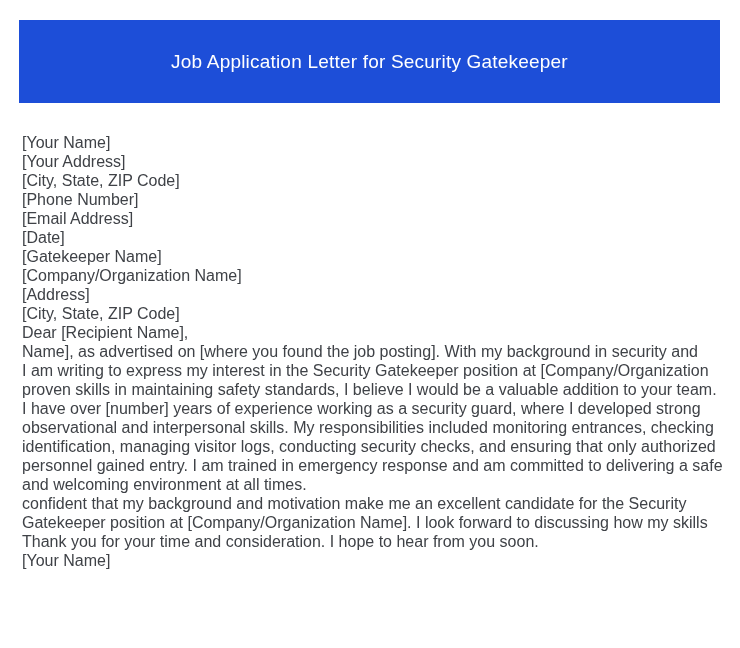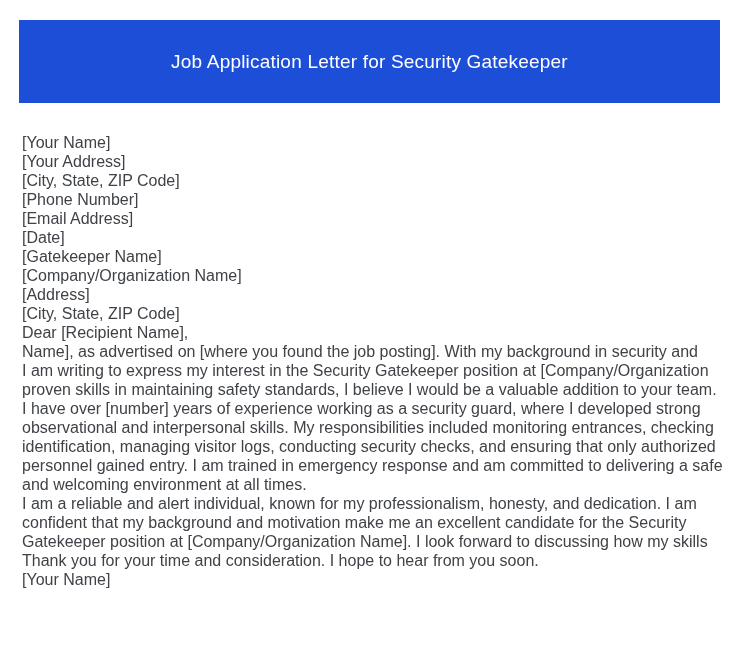--- a/index.html
+++ b/index.html
@@ -68,21 +68,20 @@
         <div class="line">proven skills in maintaining safety standards, I believe I would be a valuable addition to your team.</div>
       </div>
     <div>
         <div class="line">I have over [number] years of experience working as a security guard, where I developed strong</div>
         <div class="line">observational and interpersonal skills. My responsibilities included monitoring entrances, checking</div>
         <div class="line">identification, managing visitor logs, conducting security checks, and ensuring that only authorized</div>
         <div class="line">personnel gained entry. I am trained in emergency response and am committed to delivering a safe</div>
         <div class="line">and welcoming environment at all times.</div>
       </div>
     <div>
-        <div class="line">I am a reliable and alert individual, known for my professionalism, honesty, and dedication. I am</div>
         <div class="line">confident that my background and motivation make me an excellent candidate for the Security</div>
         <div class="line">Gatekeeper position at [Company/Organization Name]. I look forward to discussing how my skills</div>
       </div>
     <div class="line">Thank you for your time and consideration. I hope to hear from you soon.</div>
     <div class="line">[Your Name]</div>
   </div>
 
 </div>
 
 </body></html>

